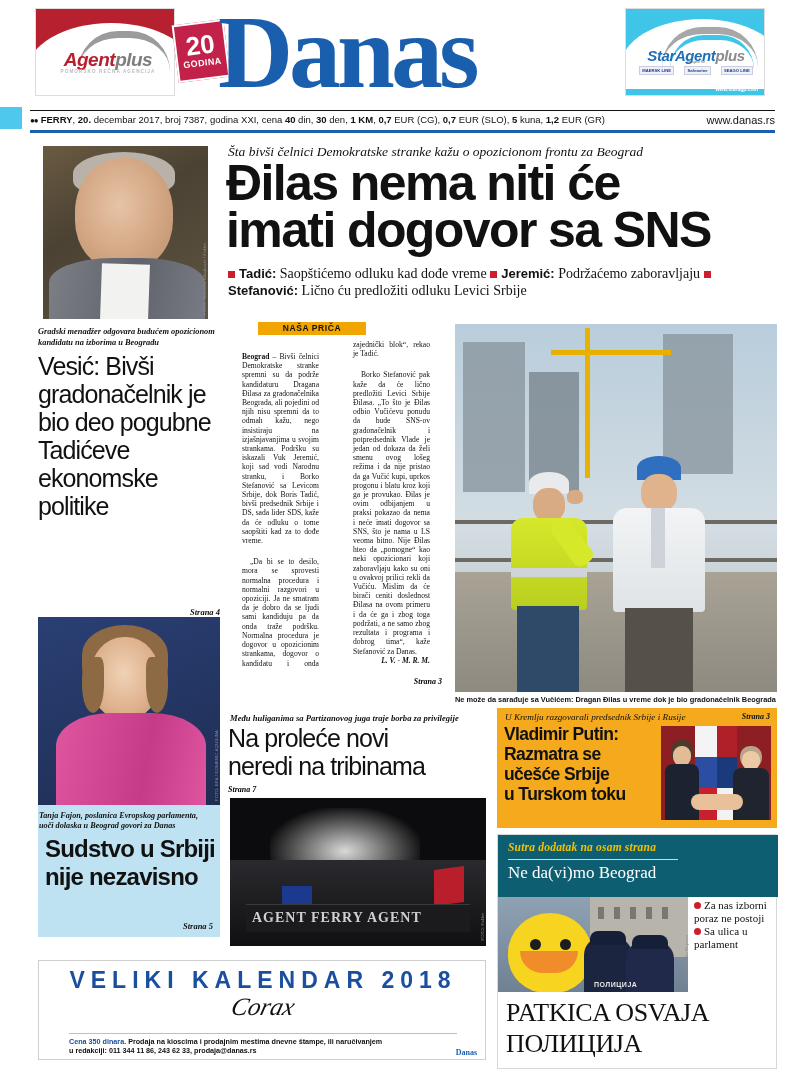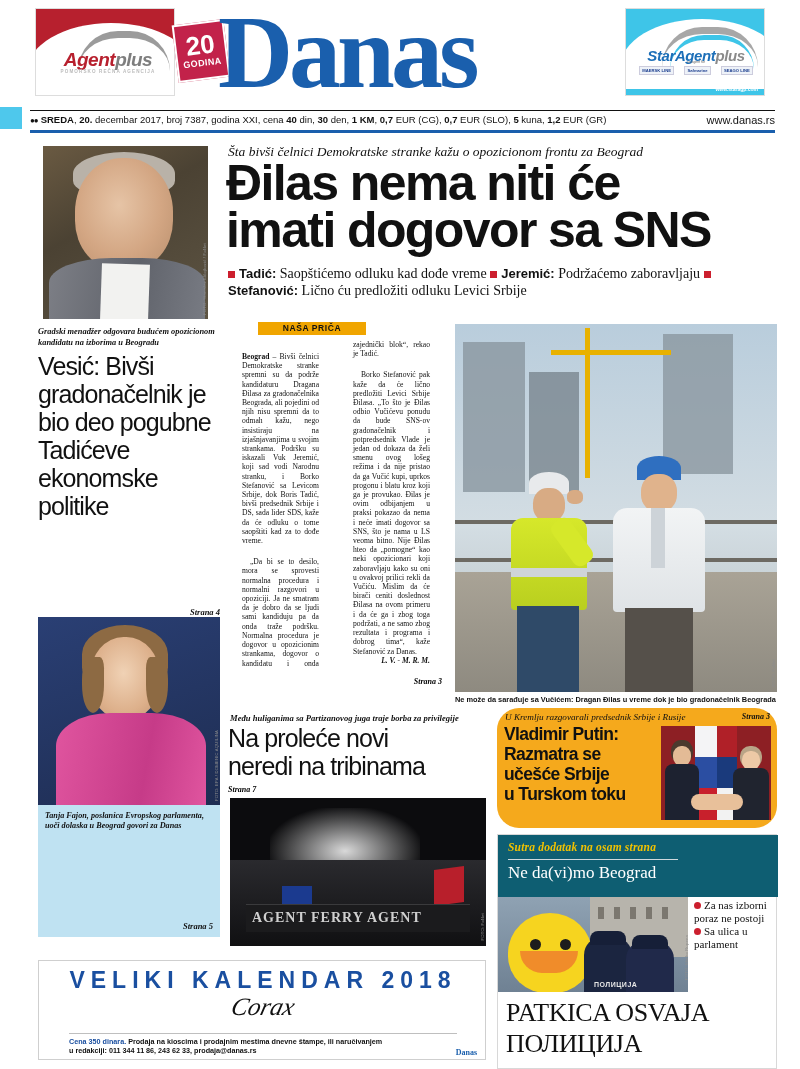--- a/index.html
+++ b/index.html
@@ -193,21 +193,21 @@
   .l2-hair3 {
     position:absolute; left:108px; top:40px; width:22px; height:56px;
     background:#8d6a43; border-radius:20% 40% 50% 50%;
   }
   .l2-body {
     position:absolute; left:18px; top:96px; width:150px; height:92px;
     background:linear-gradient(100deg,#e0559f 0%,#c63b88 60%,#e0559f 100%);
     border-radius:36% 36% 0 0;
   }
   .l2-cap {
-    position:absolute; left:7px; top:194px; width:168px;
+    position:absolute; left:1px; top:194px; width:168px;
     font-family:"Liberation Serif", serif; font-style:italic; font-weight:bold;
     font-size:8.2px; line-height:10.2px; color:#111;
   }
   .l2-head {
     position:absolute; left:7px; top:218px; width:170px;
     font-family:"Liberation Sans", sans-serif; font-weight:bold;
     font-size:24px; line-height:28px; letter-spacing:-.8px; color:#111;
   }
   .l2-strana {
     position:absolute; left:7px; bottom:6px; width:168px; text-align:right;
@@ -298,21 +298,20 @@
   .mid-banner { position:absolute; left:16px; bottom:14px; width:224px; height:28px; background:#1b1b1d; border-top:1px solid #3a3a3c; }
   .mid-banner .t { position:absolute; left:6px; top:5px; font-size:14px; font-weight:bold; color:#cfcfcf; letter-spacing:1px; font-family:"Liberation Serif",serif; }
   .mid-flag { position:absolute; right:22px; bottom:42px; width:30px; height:36px; background:#b81f2b; transform:skewY(-8deg); }
   .mid-jack { position:absolute; left:52px; bottom:40px; width:30px; height:20px; background:#1b3a8f; }
   .mid-credit { position:absolute; right:1px; bottom:6px; }
 
   
   .putin {
     position:absolute; left:497px; top:708px; width:280px; height:120px;
     background:#f5a91c;
-    border-radius:22px;
   }
   .putin .kick {
     position:absolute; left:8px; top:4px; width:200px;
     font-family:"Liberation Serif", serif; font-style:italic; font-size:9.2px; color:#111;
   }
   .putin .strana {
     position:absolute; right:7px; top:4px;
     font-family:"Liberation Serif", serif; font-style:italic; font-weight:bold;
     font-size:8px; color:#111;
   }
@@ -445,21 +444,21 @@
         <span>MAERSK LINE</span>
         <span>Safmarine</span>
         <span>SEAGO LINE</span>
       </div>
       <div class="url">www.staragp.com</div>
     </div>
   </div>
 
   <div class="rule-cyan"></div>
   <div class="dateline">
-    <span class="dots">●●</span><b>SREDA</b>, <b>20.</b> <span>decembar 2017</span><span>, broj 7387, godina XXI, cena </span><b>40</b><span> din, </span><b>30</b><span> den, </span><b>1 KM</b>, <b>0,7</b><span> EUR (CG), </span><b>0,7</b><span> EUR (SLO), </span><b>5</b><span> kuna, </span><b>1,2</b><span> EUR (GR)</span>
+    <span class="dots">●●</span><b>FERRY</b>, <b>20.</b> <span>decembar 2017</span><span>, broj 7387, godina XXI, cena </span><b>40</b><span> din, </span><b>30</b><span> den, </span><b>1 KM</b>, <b>0,7</b><span> EUR (CG), </span><b>0,7</b><span> EUR (SLO), </span><b>5</b><span> kuna, </span><b>1,2</b><span> EUR (GR)</span>
     <span class="site">www.danas.rs</span>
   </div>
   <div class="rule-blue"></div>
 
   <div class="kicker">Šta bivši čelnici Demokratske stranke kažu o opozicionom frontu za Beograd</div>
   <div class="main-head">
     <div>Đilas nema niti će</div>
     <div>imati dogovor sa SNS</div>
   </div>
   <div class="bullets">
@@ -484,20 +483,21 @@
   <div class="left-box2">
     <div class="l2-photo">
       <div class="l2-hair"></div>
       <div class="l2-face"></div>
       <div class="l2-hair2"></div>
       <div class="l2-hair3"></div>
       <div class="l2-body"></div>
       <div class="credit-v" style="right:1px; bottom:4px;">FOTO: EPA / DOMENIC AQUILINA</div>
     </div>
     <div class="l2-cap">Tanja Fajon, poslanica Evropskog parlamenta, uoči dolaska u Beograd govori za Danas</div>
+    <div class="l2-head">Sudstvo u Srbiji nije nezavisno</div>
     <div class="l2-strana">Strana 5</div>
   </div>
 
   <div class="nasa-tag">NAŠA PRIČA</div>
   <div class="story">
     <p class="first"><b>Beograd</b><span> – Bivši čelnici Demokratske stranke spremni su da podrže kandidaturu Dragana Đilasa za gradonačelnika Beograda, ali pojedini od njih nisu spremni da to odmah kažu, nego insistiraju na izjašnjavanjima u svojim strankama. Podršku su iskazali Vuk Jeremić, koji sad vodi Narodnu stranku, i Borko Stefanović sa Levicom Srbije, dok Boris Tadić, bivši predsednik Srbije i DS, sada lider SDS, kaže da će odluku o tome saopštiti kad za to dođe vreme.</span></p>
     <p>„Da bi se to desilo, mora se sprovesti normalna procedura i normalni razgovori u opoziciji. Ja ne smatram da je dobro da se ljudi sami kandiduju pa da onda traže podršku. Normalna procedura je dogovor u opozicionim strankama, dogovor o kandidatu i onda zajednički blok“, rekao je Tadić.</p>
     <p><span>Borko Stefanović pak kaže da će lično predložiti Levici Srbije Đilasa. „To što je Đilas odbio Vučićevu ponudu da bude SNS-ov gradonačelnik i potpredsednik Vlade je jedan od dokaza da želi smenu ovog lošeg režima i da nije pristao da ga Vučić kupi, uprkos progonu i blatu kroz koji ga je provukao. Đilas je ovim odbijanjem u praksi pokazao da nema i neće imati dogovor sa SNS, što je nama u LS veoma bitno. Nije Đilas hteo da „pomogne“ kao neki opozicionari koji zaboravljaju kako su oni u ovakvoj prilici rekli da Vučiću. Mislim da će birači ceniti doslednost Đilasa na ovom primeru i da će ga i zbog toga podržati, a ne samo zbog rezultata i programa i dobrog tima“, kaže Stefanović za Danas.</span> <span class="sig">L. V. - M. R. M.</span></p>
   </div>
   <div class="story-strana">Strana 3</div>

